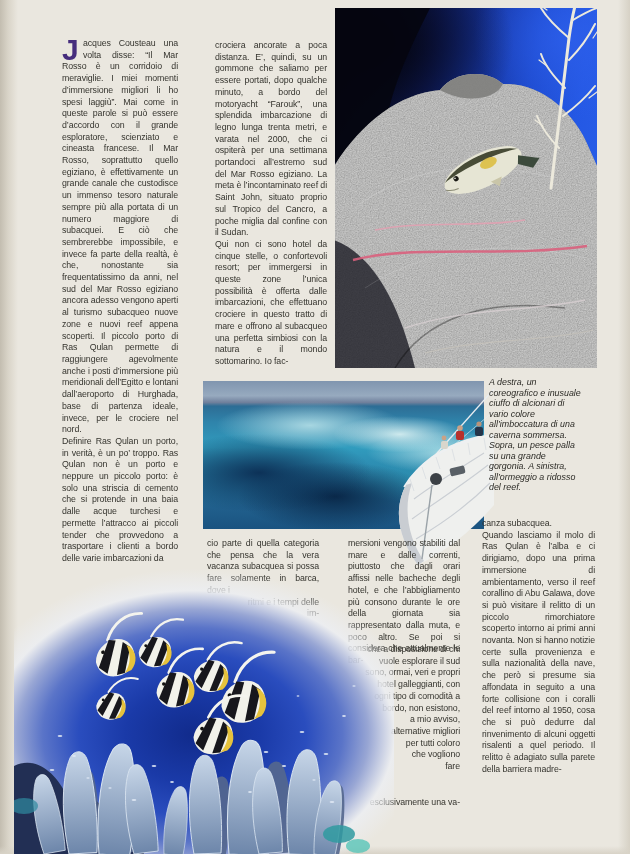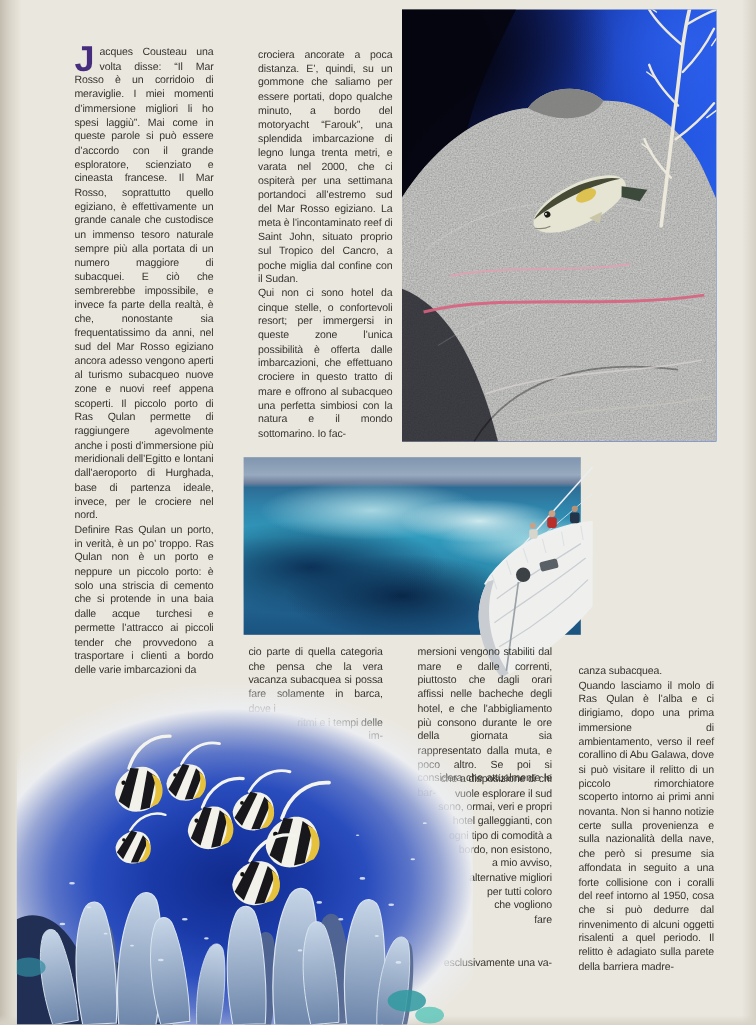--- a/index.html
+++ b/index.html
@@ -19,21 +19,21 @@
     color:#462d7d;width:19px;margin:-1px 2px -3px 0;}
 
   .col1{left:62px;top:38px;width:116px;}
   .col2top{left:215px;top:40px;width:112px;}
   .col2bot{left:207px;top:538px;width:112px;}
   .col2bot .tail{text-align:right;padding-left:36px;}
   .col3bot{left:348px;top:538px;width:112px;}
   .col3tail{left:348px;top:644px;width:112px;text-align:right;}
   .shape-push{float:left;width:64px;height:152px;
     shape-outside:polygon(0 0,100% 100%,0 100%);}
-  .col4{left:482px;top:554px;width:113px;}
+  .col4{left:482px;top:518px;width:113px;}
 
   .caption{position:absolute;left:489px;top:377px;width:96px;
     font-style:italic;font-size:8.9px;line-height:10.5px;color:#2c2b26;text-align:left;}
 
   figure{margin:0;padding:0;}
   .photo-top{position:absolute;left:335px;top:8px;width:262px;height:360px;
     background:
       radial-gradient(190px 150px at 16% 10%,rgba(3,3,10,.95),rgba(3,3,10,0) 72%),
       radial-gradient(130px 110px at 90% 8%,rgba(45,95,235,.85),rgba(45,95,235,0) 75%),
       linear-gradient(100deg,#05050e 0%,#0a1030 16%,#101e66 32%,#16349e 48%,#1c49cc 64%,#2458e4 80%,#2a60ea 100%);}
@@ -163,20 +163,23 @@
         <circle cx="196" cy="45" r="2.8" fill="#caa186"></circle>
           <rect x="192" y="48" width="8" height="9" rx="2" fill="#b8302c"></rect>
         <circle cx="215" cy="41" r="2.6" fill="#b8937a"></circle>
           <rect x="211" y="44" width="8" height="9" rx="2" fill="#243449"></rect>
         <circle cx="180" cy="55" r="2.4" fill="#caa186"></circle>
           <rect x="177" y="58" width="7" height="8" rx="2" fill="#d8d6cc"></rect>
       </g>
     </svg>
   </figure>
 
+  <aside class="caption">
+    <span>A destra, un coreografico e inusuale ciuffo di alcionari di vario colore all’imboccatura di una caverna sommersa. Sopra, un pesce palla su una grande gorgonia. A sinistra, all’ormeggio a ridosso del reef.</span>
+  </aside>
 
   <section class="col col2bot">
     <p><span>cio parte di quella categoria che pensa che la vera vacanza subacquea si possa fare solamente in barca, dove i</span></p>
     <p class="tail"><span>ritmi e i tempi delle im-</span></p>
   </section>
 
   <section class="col col3bot">
     <p><span>mersioni vengono stabiliti dal mare e dalle correnti, piuttosto che dagli orari affissi nelle bacheche degli hotel, e che l’abbigliamento più consono durante le ore della giornata sia rappresentato dalla muta, e poco altro. Se poi si considera che attualmente le bar-</span></p>
   </section>
   <section class="col col3tail">

